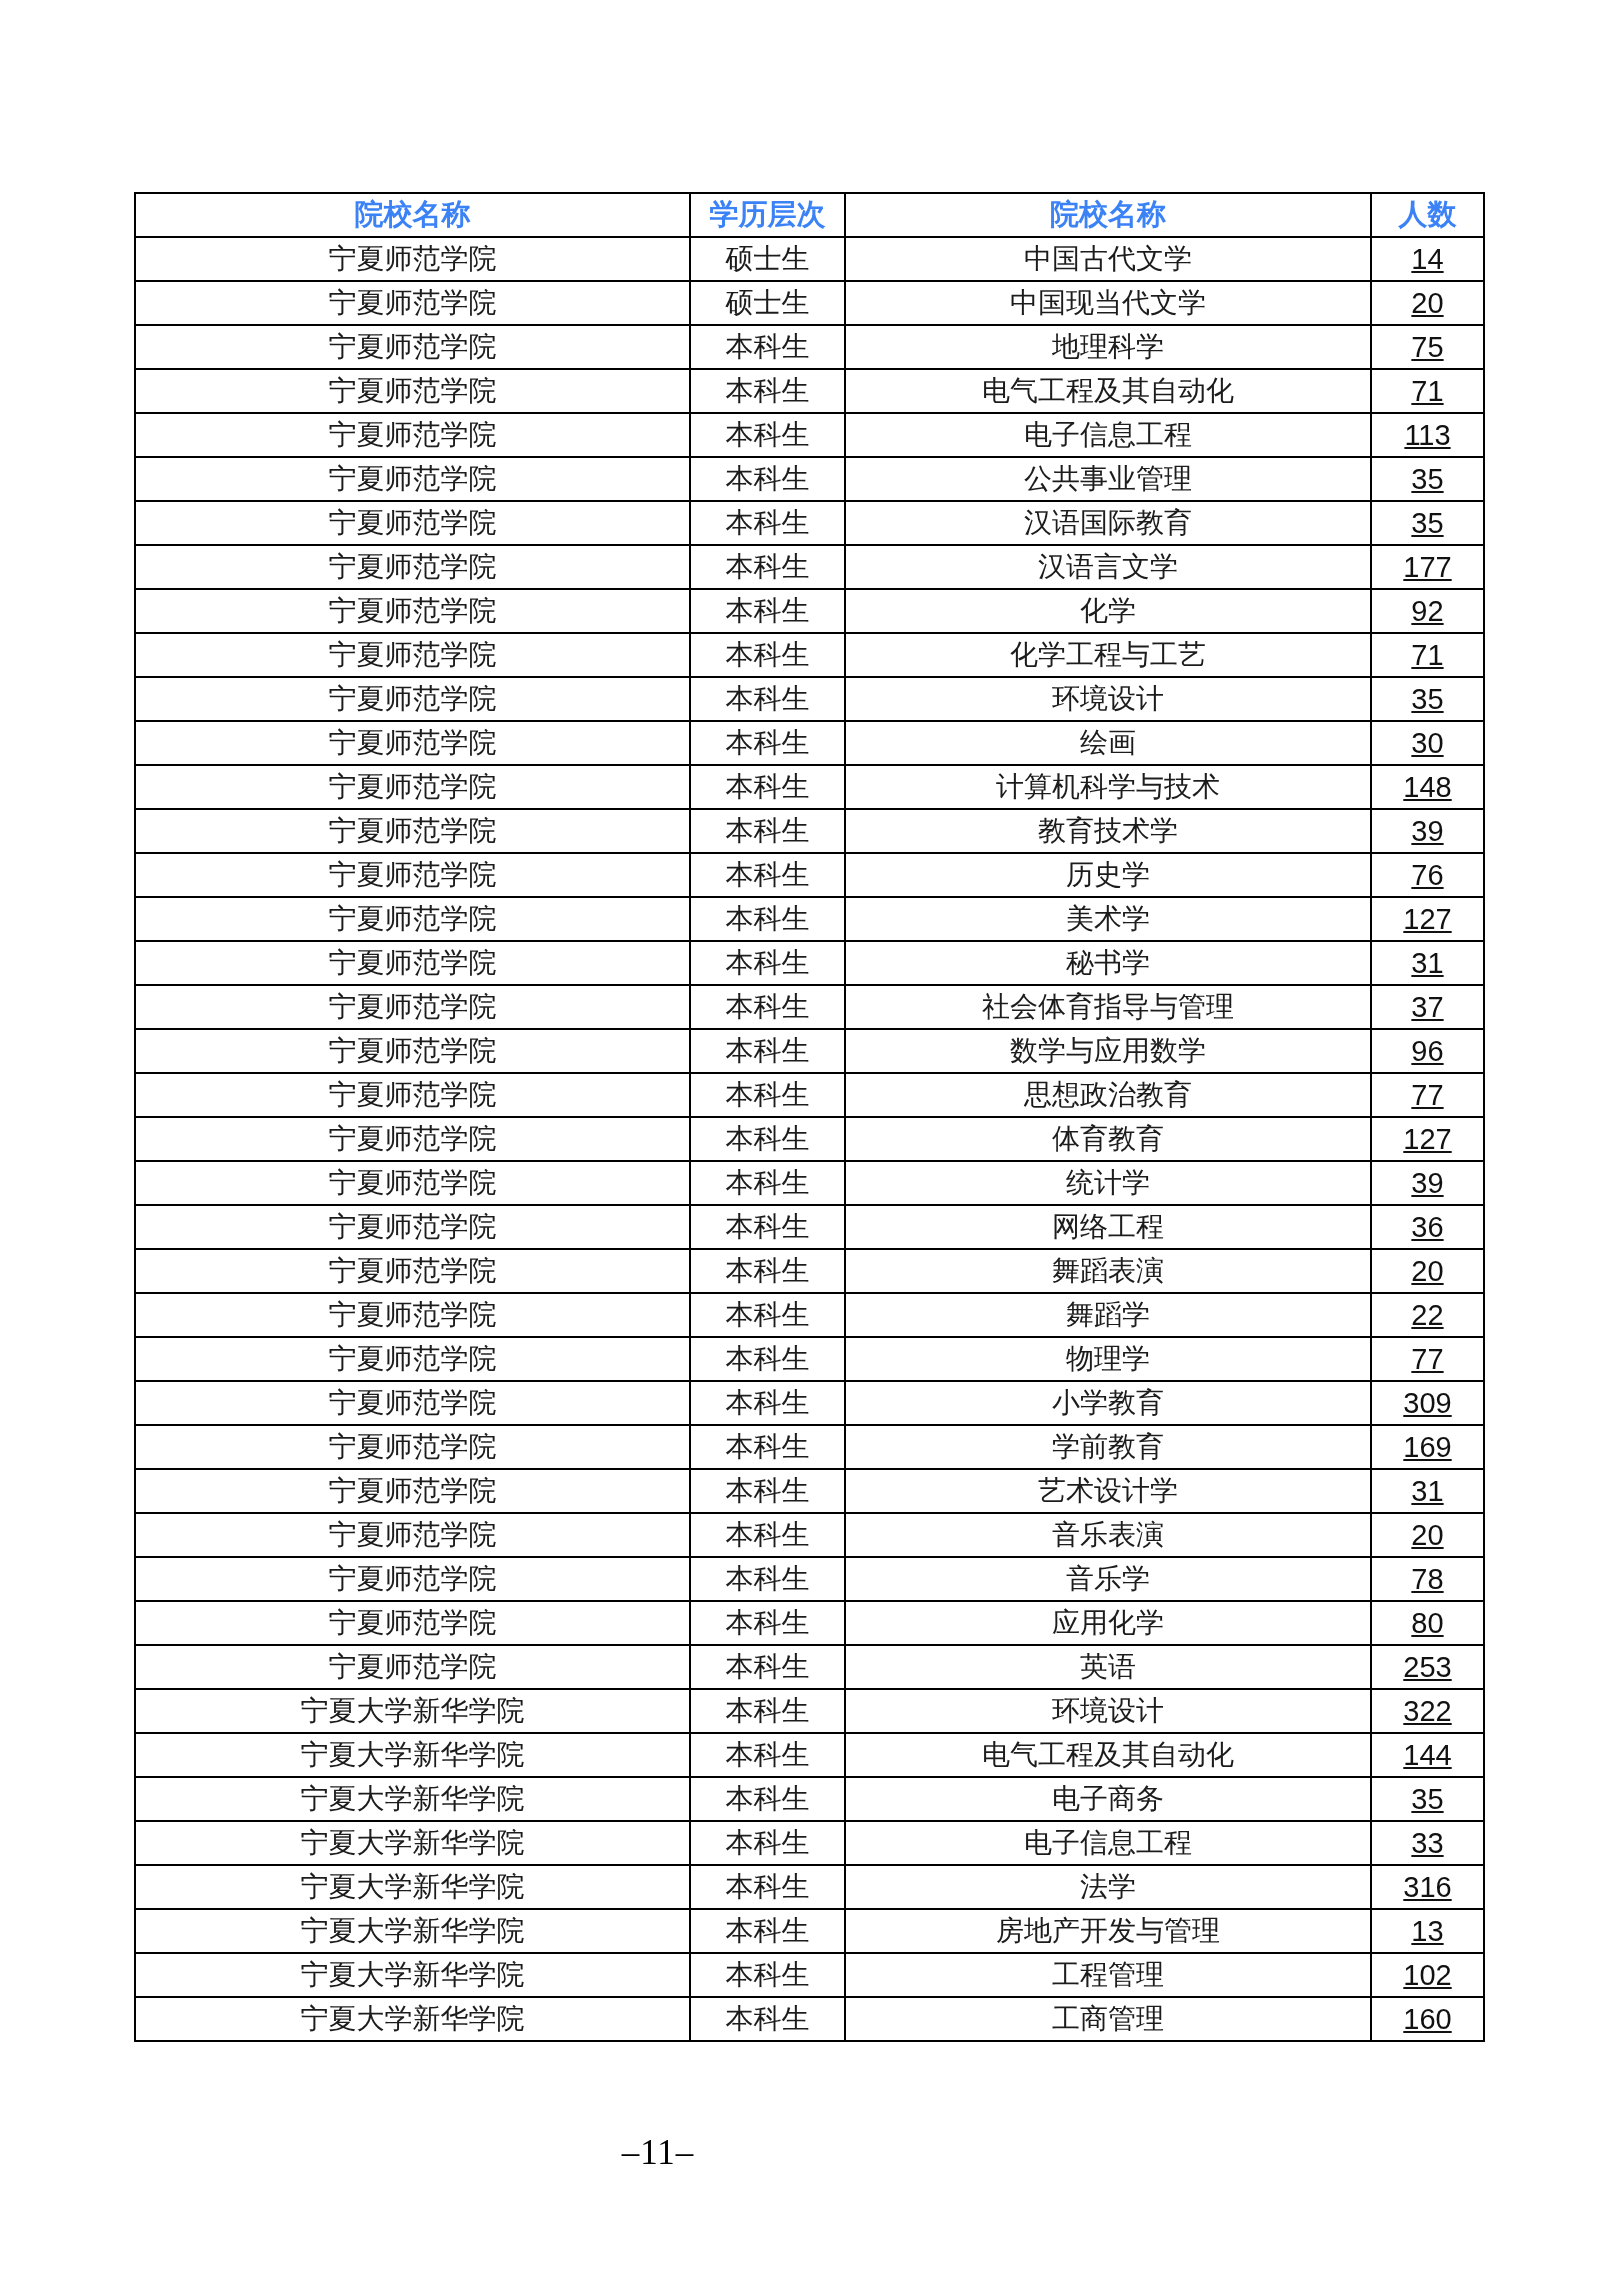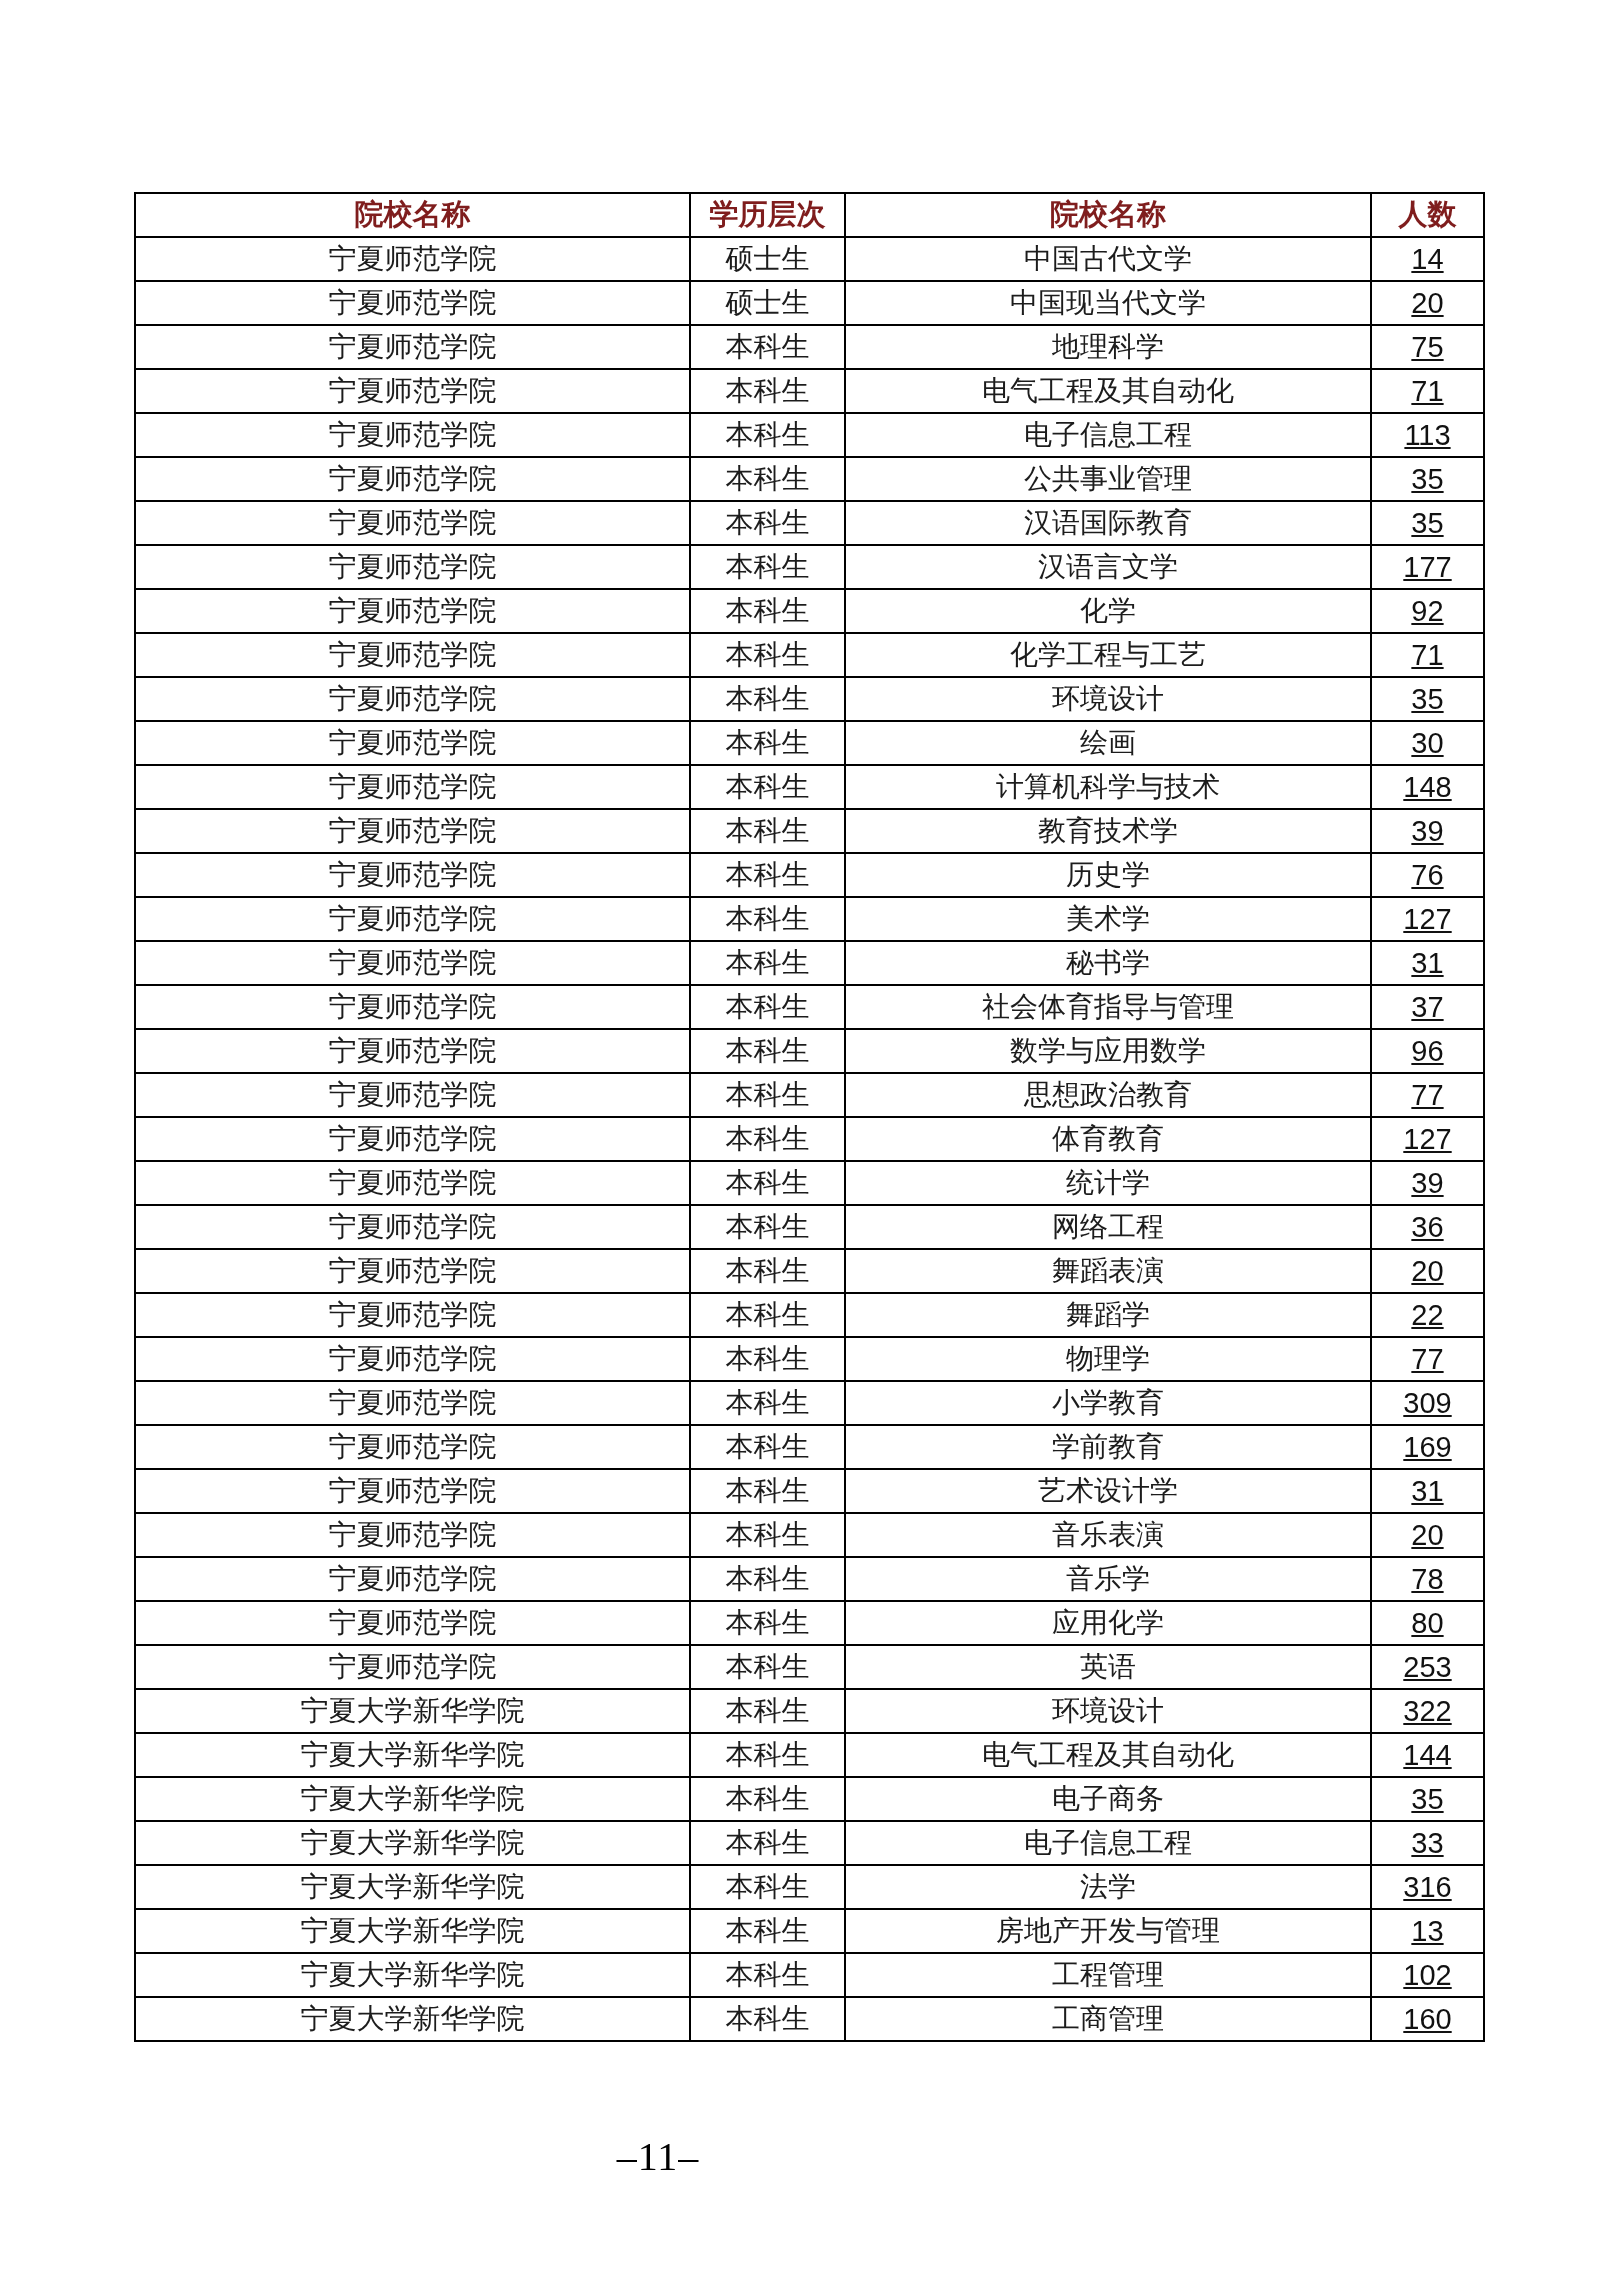--- a/index.html
+++ b/index.html
@@ -29,21 +29,21 @@
     text-align: center;
     vertical-align: middle;
     padding: 0 3.9px;
     overflow: hidden;
     white-space: nowrap;
   }
   .doc-table th {
     font-size: 29px;
     font-weight: bold;
     font-family: "Liberation Serif", serif;
-    color: #7f1d1d;
+    color: #3b82f6;
   }
   .doc-table td {
     font-size: 28px;
     font-weight: normal;
     color: #1c1c1c;
   }
   .doc-table td.num {
     font-family: "Liberation Sans", sans-serif;
     font-size: 29px;
     color: #111111;
@@ -53,21 +53,21 @@
   .col-level { width: 155px; }
   .col-major { width: 526px; }
   .col-count { width: 113px; }
   .page-number {
     position: absolute;
     top: 2133px;
     left: 0;
     width: 1316px;
     text-align: center;
     font-family: "Liberation Serif", serif;
-    font-size: 40px;
+    font-size: 35px;
     color: #000000;
     letter-spacing: 1px;
   }
 </style>
 </head>
 <body>
 
 <table class="doc-table">
   <colgroup>
     <col class="col-institution">

